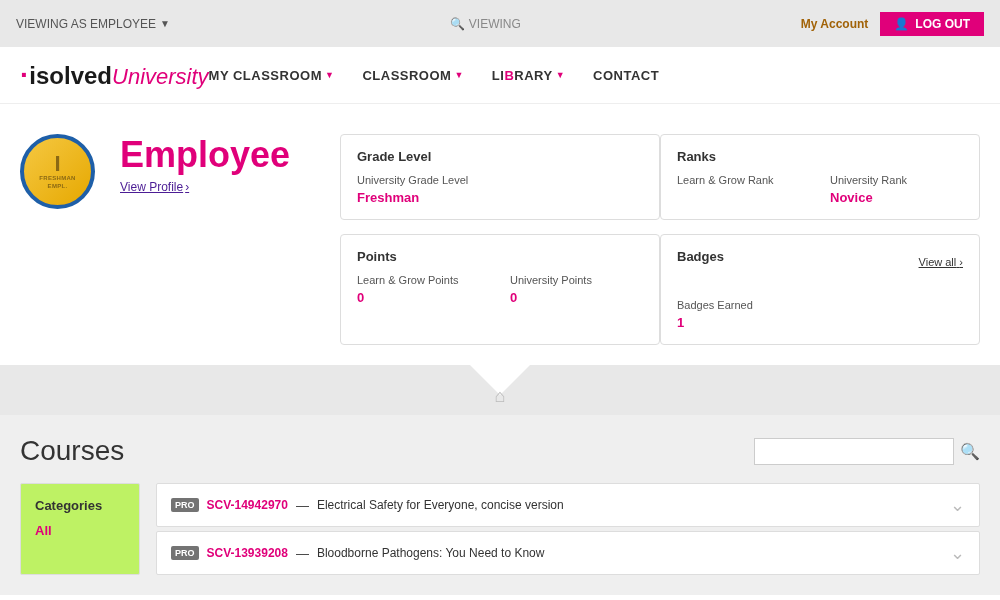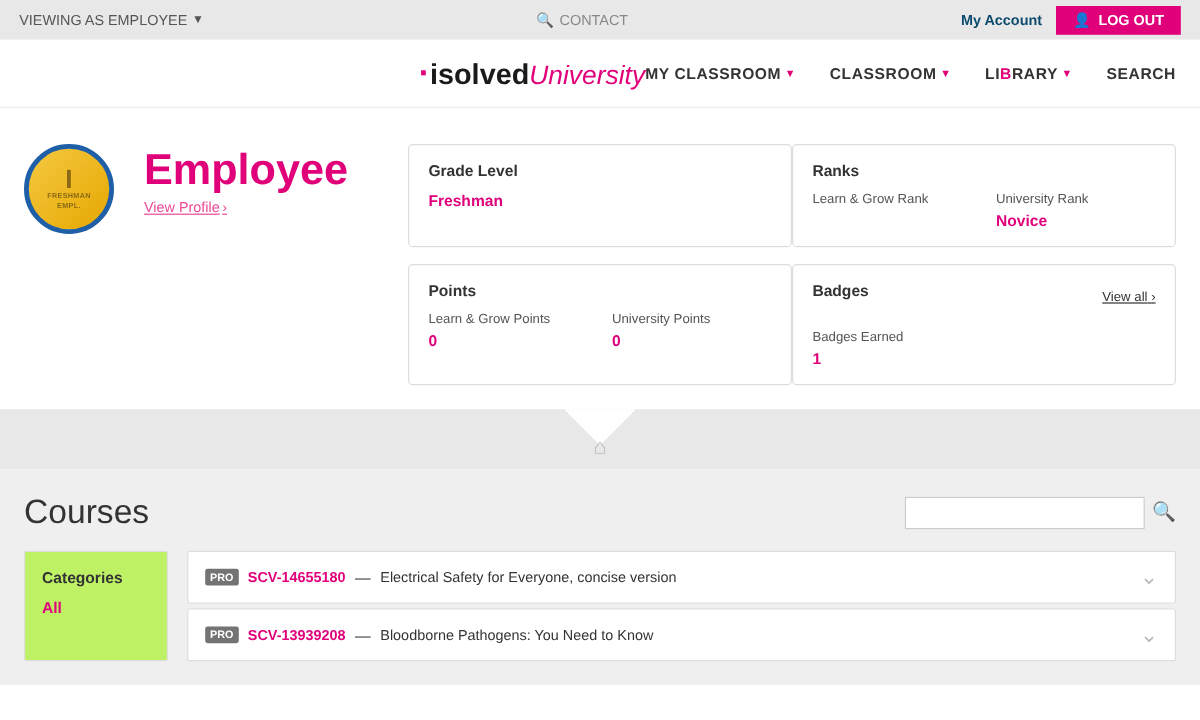--- a/index.html
+++ b/index.html
@@ -1,50 +1,50 @@
 <!DOCTYPE html>
 <html><head>
   <meta charset="utf-8">
   <style>
     * { box-sizing: border-box; margin: 0; padding: 0; }
     body { font-family: Arial, sans-serif; font-size: 13px; color: #333; background: #fff; width: 1000px; }
 
     
     .top-bar {
       background: #e8e8e8;
-      height: 33px;
+      height: 47px;
       display: flex;
       align-items: center;
       justify-content: space-between;
       padding: 0 16px;
       font-size: 12px;
     }
     .top-bar-left { display: flex; align-items: center; gap: 4px; color: #555; }
     .top-bar-left .arrow { font-size: 10px; }
     .top-bar-right { display: flex; align-items: center; gap: 12px; }
-    .my-account-link { color: #0c4a6e; font-weight: bold; text-decoration: none; font-size: 12px; }
+    .my-account-link { color: #a16207; font-weight: bold; text-decoration: none; font-size: 12px; }
     .logout-btn {
       background: #e0007a;
       color: #fff;
       border: none;
       padding: 5px 14px;
       font-size: 12px;
       font-weight: bold;
       cursor: pointer;
       display: flex;
       align-items: center;
       gap: 6px;
     }
     .search-top { display: flex; align-items: center; gap: 4px; color: #888; font-size: 12px; }
 
     
     .header {
       display: flex;
       align-items: center;
-      justify-content: flex-end;
+      justify-content: flex-start;
       padding: 12px 20px;
       border-bottom: 1px solid #eee;
     }
     .logo { display: flex; align-items: baseline; gap: 0; }
     .logo-isolved { font-size: 24px; font-weight: bold; color: #1a1a1a; }
     .logo-dot { color: #e0007a; font-size: 28px; }
     .logo-university { font-size: 22px; color: #e0007a; font-style: italic; }
     .nav { display: flex; align-items: center; gap: 28px; }
     .nav-item { font-size: 13px; color: #333; cursor: pointer; font-weight: bold; letter-spacing: 0.5px; display: flex; align-items: center; gap: 3px; }
     .nav-item .chevron { font-size: 9px; color: #e0007a; }
@@ -71,41 +71,41 @@
       justify-content: center;
       position: relative;
       overflow: hidden;
     }
     .badge-inner { text-align: center; }
     .badge-roman { font-size: 22px; font-weight: bold; color: #8B6914; line-height: 1; }
     .badge-text { font-size: 6px; color: #8B6914; font-weight: bold; letter-spacing: 0.3px; line-height: 1.2; }
     .profile-info { min-width: 200px; }
     .profile-name { font-size: 36px; color: #e0007a; font-weight: bold; margin-bottom: 4px; }
     .profile-email { font-size: 12px; color: #666; margin-bottom: 8px; }
-    .view-profile { font-size: 12px; color: #ec4899; text-decoration: underline; cursor: pointer; display: flex; align-items: center; gap: 2px; }
+    .view-profile { font-size: 12px; color: #4c1d95; text-decoration: underline; cursor: pointer; display: flex; align-items: center; gap: 2px; }
 
     
     .cards-area { flex: 1; display: flex; flex-direction: column; gap: 14px; }
     .cards-row { display: flex; }
     .card {
       border: 1px solid #ddd;
       border-radius: 4px;
       padding: 14px 16px;
       flex: 1;
     }
     .card-title { font-size: 13px; font-weight: bold; color: #333; margin-bottom: 10px; }
     .card-body { display: flex; gap: 20px; }
     .card-col { flex: 1; }
     .card-label { font-size: 11px; color: #555; margin-bottom: 4px; }
     .card-value { font-size: 13px; color: #e0007a; font-weight: bold; }
     .card-value-sub { font-size: 13px; color: #e0007a; font-weight: bold; }
 
     
     .badges-card { flex: 1; border: 1px solid #ddd; border-radius: 4px; padding: 14px 16px; }
-    .badges-header { display: flex; justify-content: space-between; align-items: center; margin-bottom: 15px; }
+    .badges-header { display: flex; justify-content: space-between; align-items: center; margin-bottom: 25px; }
     .view-all { font-size: 11px; color: #333; text-decoration: underline; cursor: pointer; }
 
     
     .chevron-divider {
       background: #e8e8e8;
       height: 50px;
       display: flex;
       align-items: flex-start;
       justify-content: center;
       padding-top: 0;
@@ -177,21 +177,21 @@
 </head>
 <body>
 
 <div class="top-bar">
   <div class="top-bar-left">
     <span>VIEWING AS EMPLOYEE</span>
     <span class="arrow">▼</span>
   </div>
   <div class="search-top">
     <span>🔍</span>
-    <span>CONTACT</span>
+    <span>VIEWING</span>
   </div>
   <div class="top-bar-right">
     <a class="my-account-link">My Account</a>
     <button class="logout-btn">
       <span>👤</span>
       <span>LOG OUT</span>
     </button>
   </div>
 </div>
 
@@ -209,21 +209,21 @@
     </div>
     <div class="nav-item">
       <span>CLASSROOM</span>
       <span class="chevron">▼</span>
     </div>
     <div class="nav-item nav-item-lib">
       <span>LI<span class="li-accent">B</span>RARY</span>
       <span class="chevron">▼</span>
     </div>
     <div class="nav-item">
-      <span>SEARCH</span>
+      <span>CONTACT</span>
     </div>
   </nav>
 </div>
 
 <div class="profile-section">
   <div class="avatar-area">
     <div class="avatar-badge">
       <div class="badge-inner">
         <div class="badge-roman">I</div>
         <div class="badge-text">FRESHMAN<br>EMPL.</div>
@@ -236,20 +236,21 @@
       <span>View Profile</span>
       <span>›</span>
     </div>
   </div>
 
   <div class="cards-area">
     <div class="cards-row">
 
       <div class="card">
         <div class="card-title">Grade Level</div>
+        <div class="card-label">University Grade Level</div>
         <div class="card-value">Freshman</div>
       </div>
 
       <div class="card">
         <div class="card-title">Ranks</div>
         <div class="card-body">
           <div class="card-col">
             <div class="card-label">Learn &amp; Grow Rank</div>
           </div>
           <div class="card-col">
@@ -306,21 +307,21 @@
 
   <div class="courses-content">
     <div class="categories-panel">
       <div class="categories-title">Categories</div>
       <div class="categories-all">All</div>
     </div>
     <div class="courses-list">
       <div class="course-item">
         <div class="course-left">
           <span class="pro-badge">PRO</span>
-          <span class="course-id">SCV-14655180</span>
+          <span class="course-id">SCV-14942970</span>
           <span> — </span>
           <span class="course-name">Electrical Safety for Everyone, concise version</span>
         </div>
         <span class="course-chevron">⌄</span>
       </div>
       <div class="course-item">
         <div class="course-left">
           <span class="pro-badge">PRO</span>
           <span class="course-id">SCV-13939208</span>
           <span> — </span>

